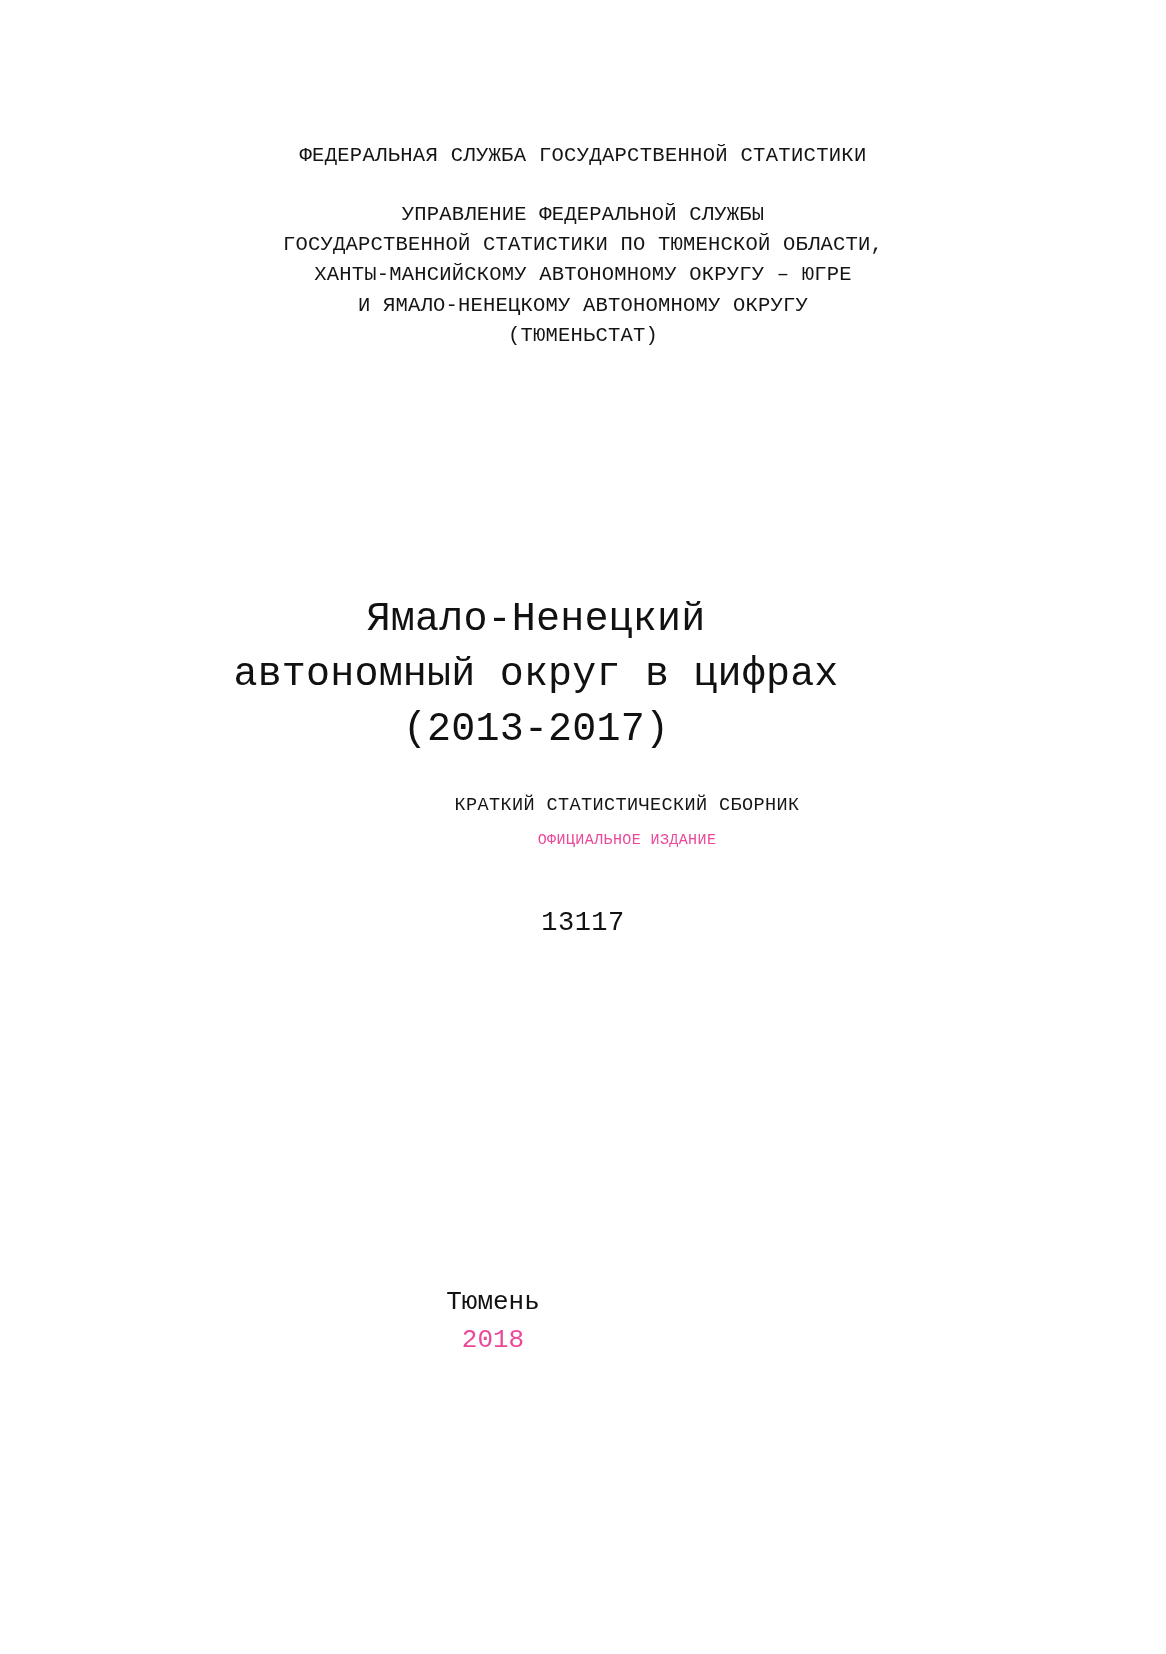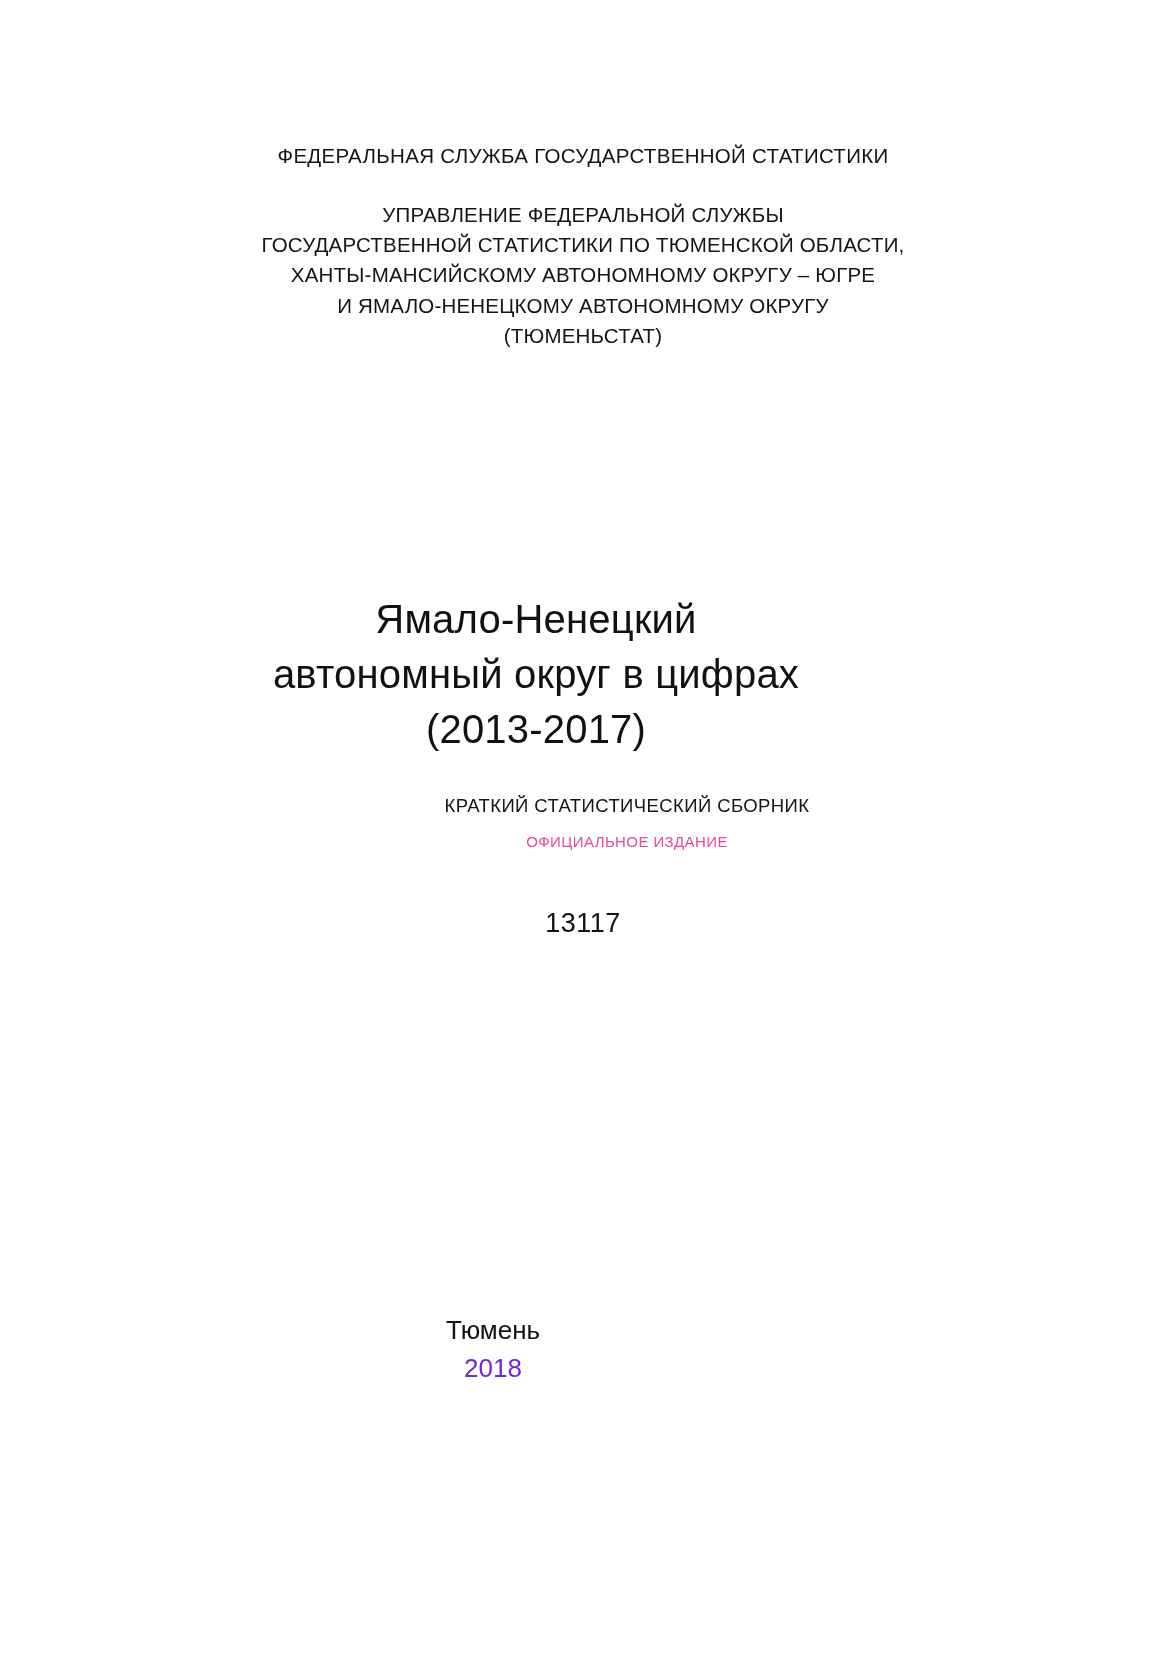--- a/index.html
+++ b/index.html
@@ -5,21 +5,21 @@
   html, body {
     margin: 0;
     padding: 0;
     background: #ffffff;
   }
   .page {
     width: 1166px;
     height: 1654px;
     position: relative;
     background: #ffffff;
-    font-family: Liberation Sans, sans-serif;
+    font-family: Liberation Mono, monospace;
     color: #1a1a1a;
     overflow: hidden;
     box-sizing: border-box;
   }
   .agency-block {
     position: absolute;
     top: 142px;
     left: 0;
     width: 1166px;
     text-align: center;
@@ -76,34 +76,34 @@
     top: 908px;
     left: 0;
     width: 1166px;
     text-align: center;
     font-size: 27px;
     letter-spacing: 0.5px;
     color: #121212;
   }
   .imprint {
     position: absolute;
-    top: 1312px;
+    top: 1284px;
     left: 0;
     width: 986px;
     text-align: center;
   }
   .imprint-city {
     font-size: 26px;
     line-height: 1.45;
     color: #121212;
   }
   .imprint-year {
     font-size: 26px;
     line-height: 1.45;
-    color: #6d28d9;
+    color: #ec4899;
   }
 </style>
 </head>
 <body>
 
 <div class="page">
 
   <div class="agency-block">
     <div class="agency-line-main">ФЕДЕРАЛЬНАЯ СЛУЖБА ГОСУДАРСТВЕННОЙ СТАТИСТИКИ</div>
 

